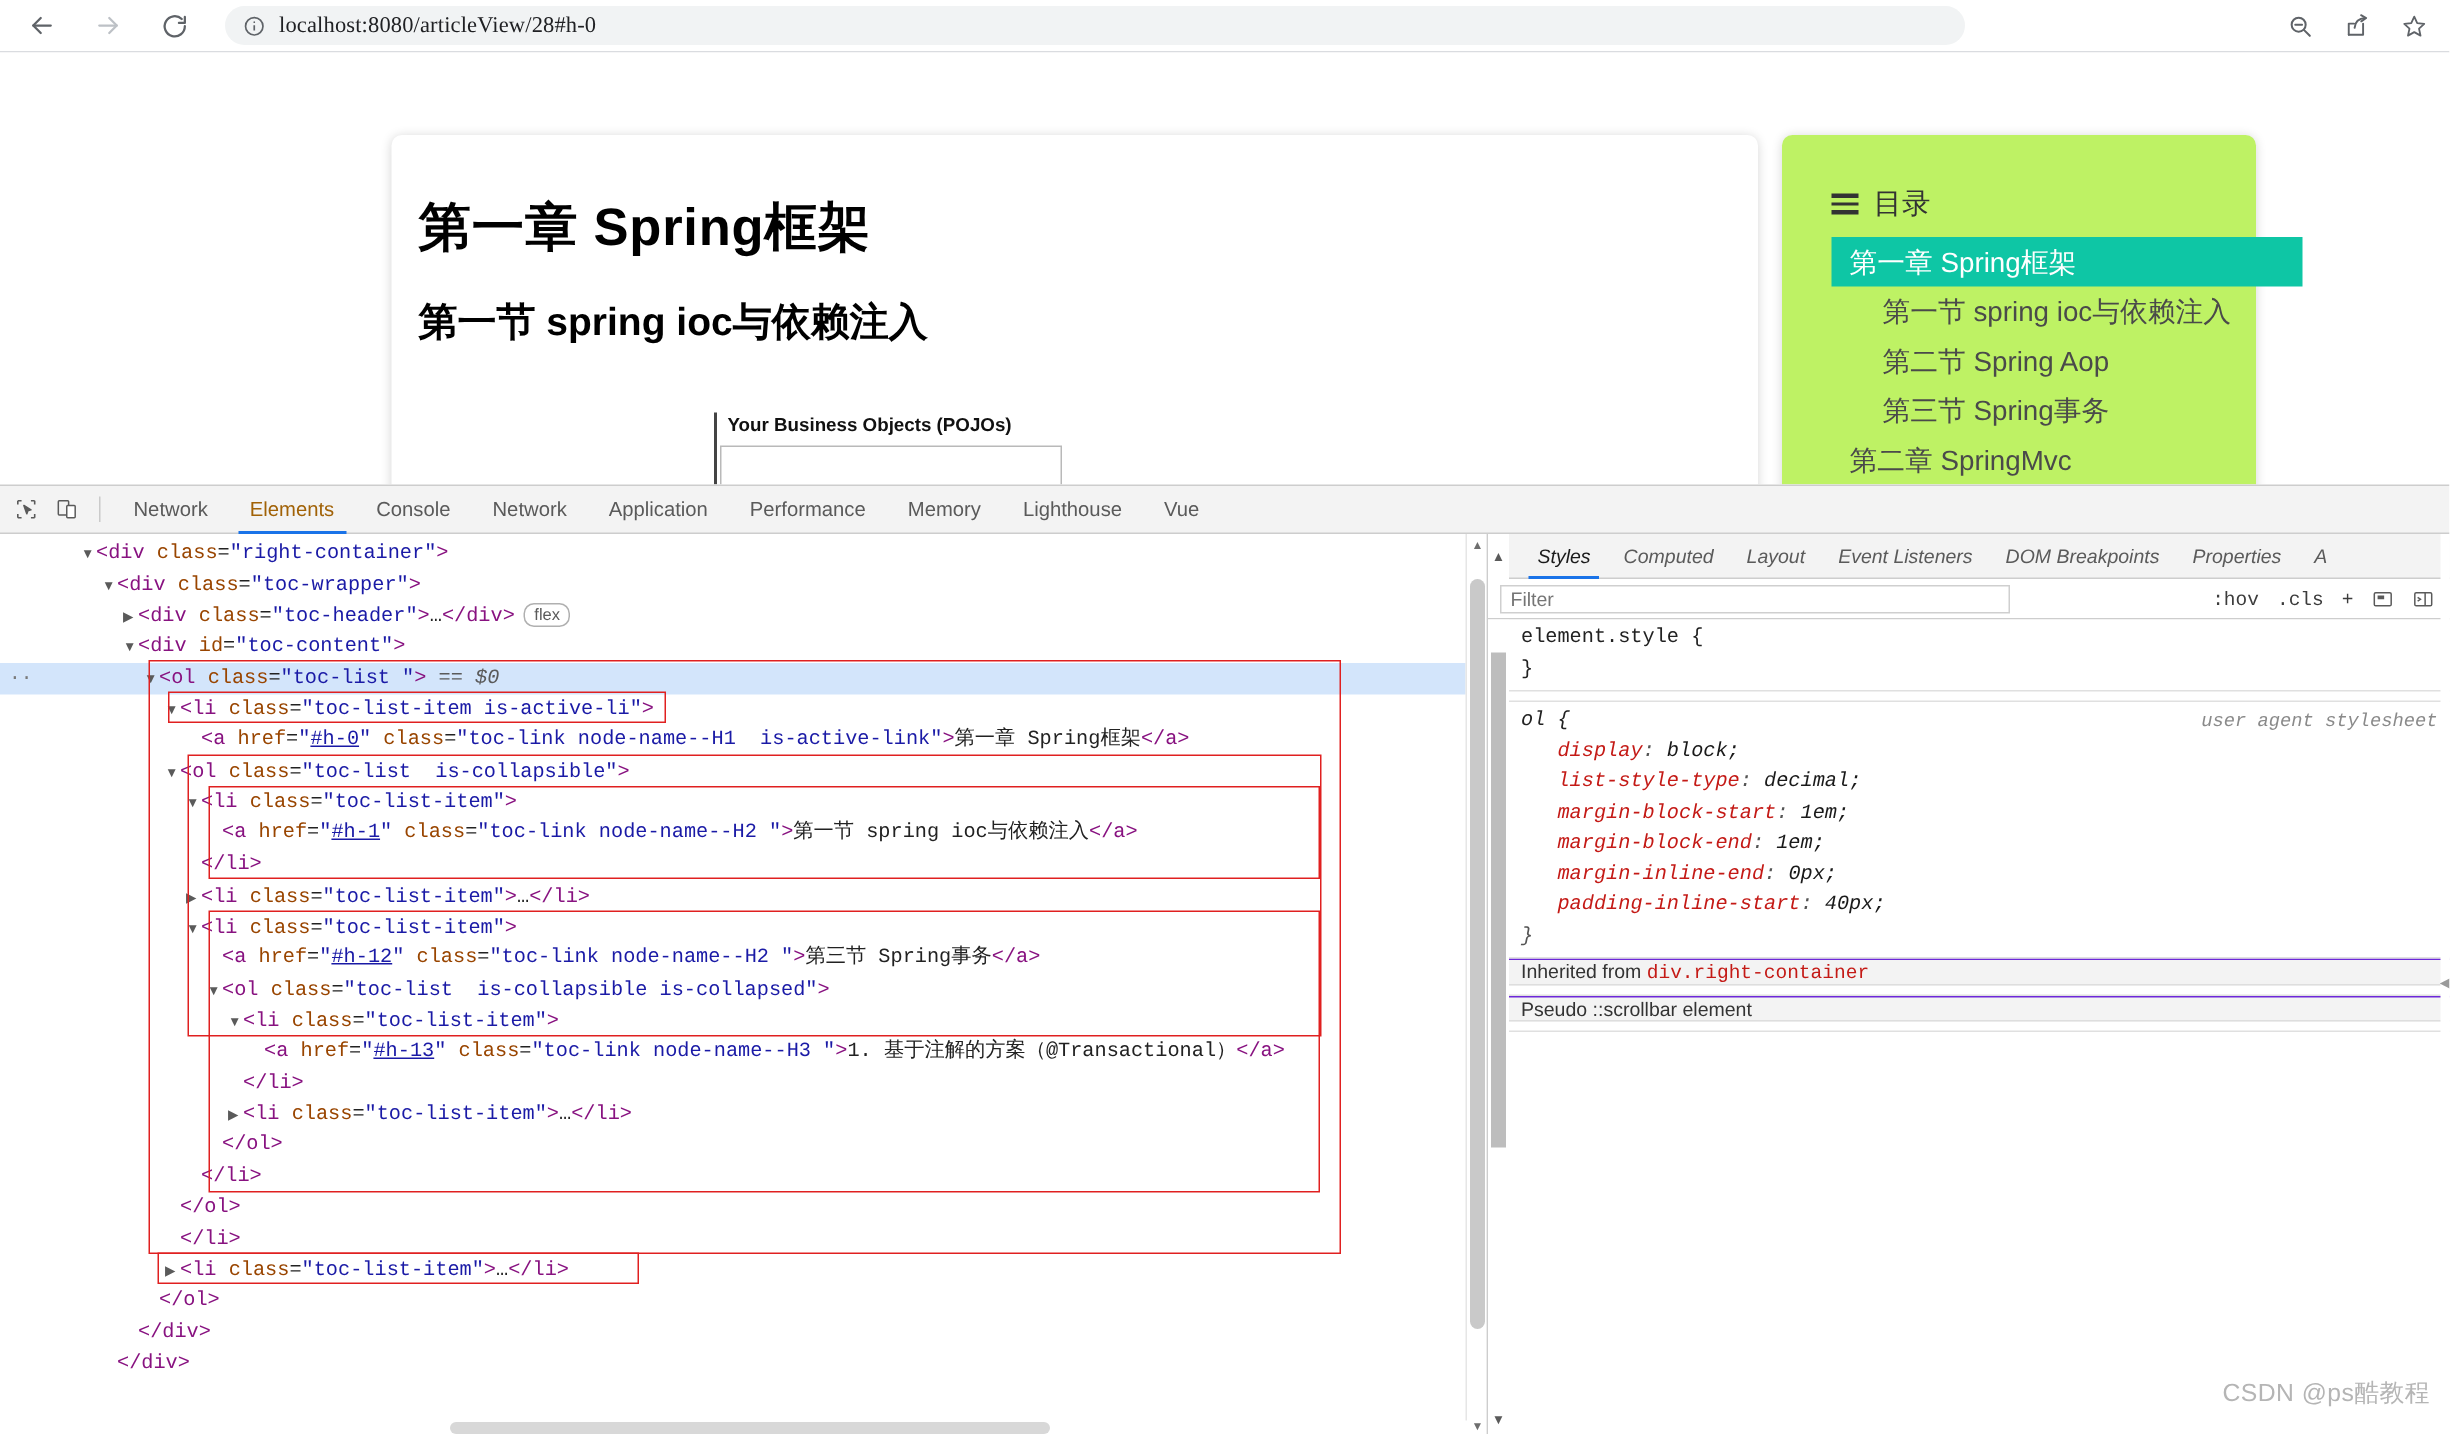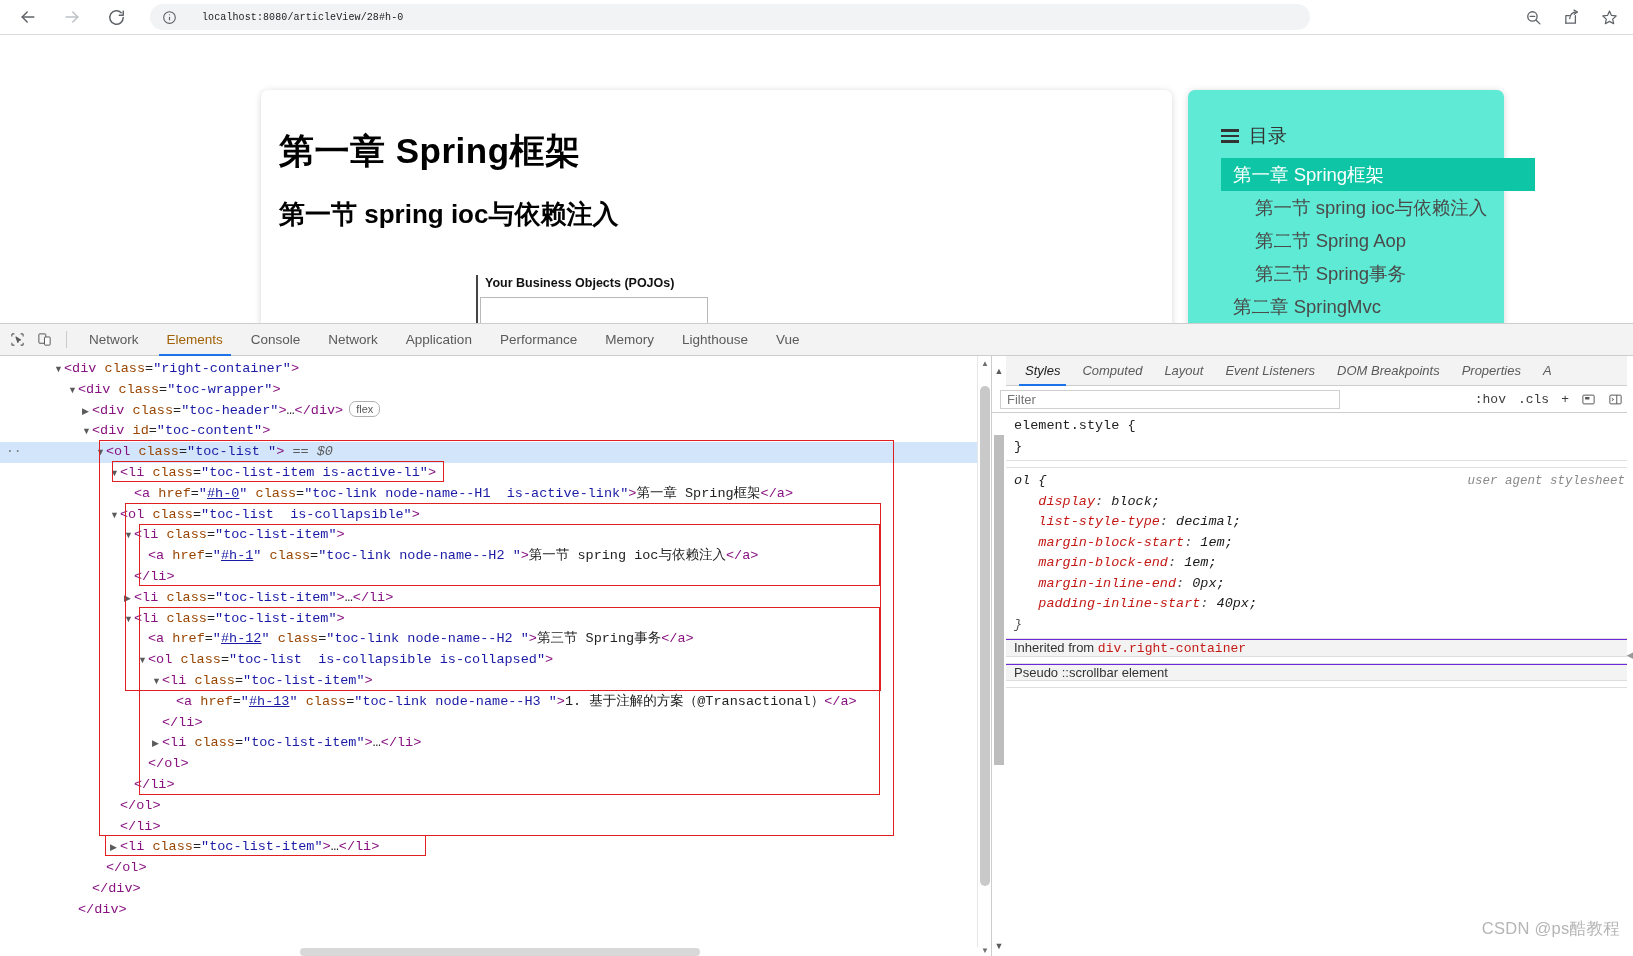--- a/index.html
+++ b/index.html
@@ -24,22 +24,22 @@
   }
   .nav-btn.disabled { color:#bdc1c6; }
   .nav-btn svg { display:block; }
   .omnibox {
     margin-left:12px; height:26px; flex:0 0 auto; width:1160px;
     background:#f1f3f4; border-radius:13px;
     display:flex; align-items:center; padding:0 12px;
   }
   .omnibox .info-ico { margin-right:9px; color:#5f6368; display:flex; }
   .omnibox .url {
-    font-family:Liberation Mono, monospace; font-size:10px; color:#202124;
-    white-space:nowrap; letter-spacing:0.1px;margin-left:16px;
+    font-family:Liberation Serif, serif; font-size:15px; color:#202124;
+    white-space:nowrap; letter-spacing:0.1px;
   }
   .bar-right { margin-left:auto; display:flex; align-items:center; padding-right:8px; gap:6px; }
   .bar-right .ic { width:32px;height:32px;display:flex;align-items:center;justify-content:center;color:#5f6368; }
   .chrome-sep { position:absolute; left:0; top:34px; width:1633px; height:1px; background:#dadce0; }
 
   
   .viewport {
     position:absolute; left:0; top:35px; width:1633px; height:288px;
     background:#ffffff; overflow:hidden;
   }
@@ -65,21 +65,21 @@
     white-space:nowrap;
   }
   .fig-box {
     position:absolute; left:4px; top:22px; width:228px; height:40px;
     border:1px solid #b9b9b9; background:#fff;
   }
 
   
   .toc-card {
     position:absolute; left:1188px; top:55px; width:316px; height:266px;
-    background:#5eead4; border-radius:7px;
+    background:#bef264; border-radius:7px;
     box-shadow: 0 1px 7px rgba(0,0,0,0.16);
     padding-left: 28px;
   }
   .toc-header {
     position:absolute; left:33px; top:33px;
     display:flex; align-items:center; gap:10px;
   }
   .hamburger { display:flex; flex-direction:column; gap:3px; }
   .hamburger i { display:block; width:18px; height:2.5px; background:#333; }
   .toc-title { font-size:19px; color:#333; }

